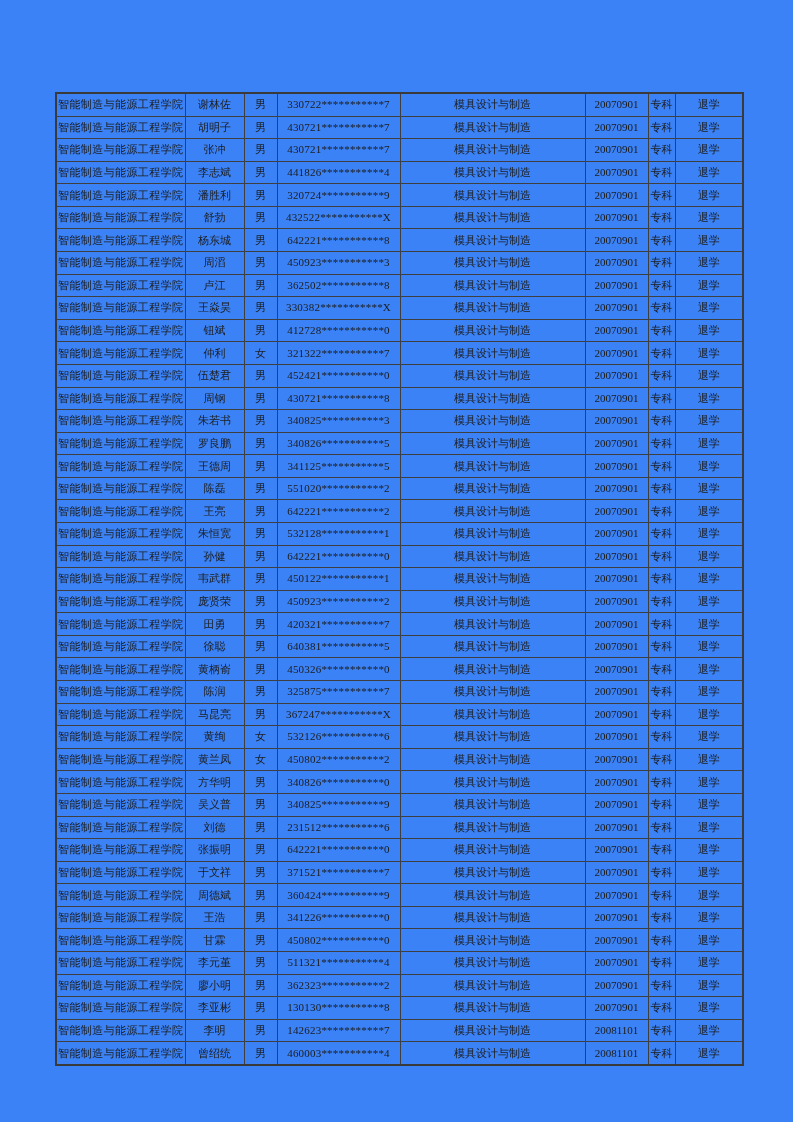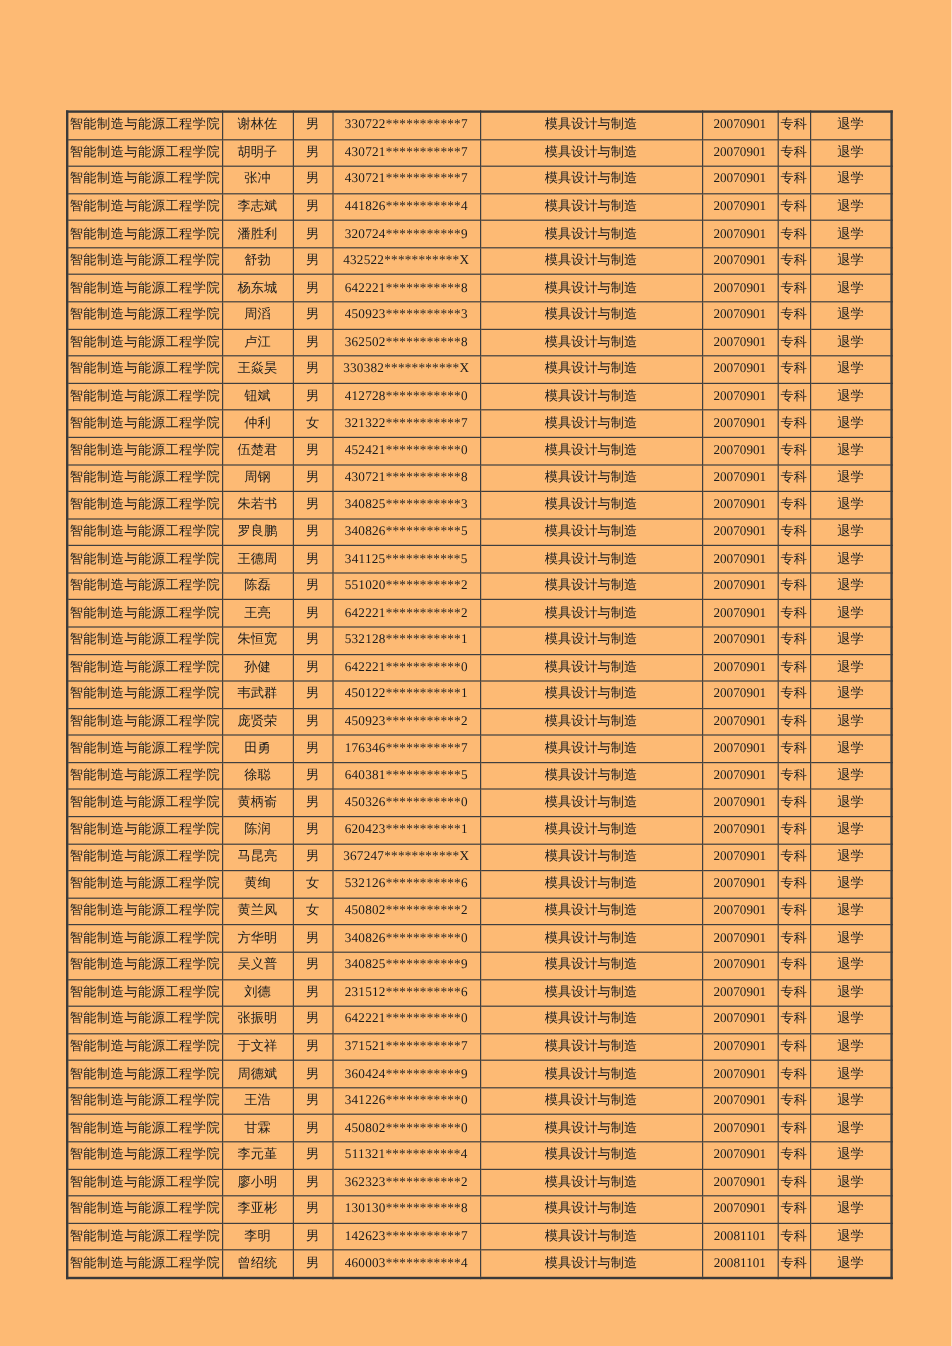--- a/index.html
+++ b/index.html
@@ -11,21 +11,21 @@
     width: 793px;
     height: 1122px;
     position: relative;
     font-family: "Liberation Serif", "DejaVu Serif", serif;
     color: #1c1c1c;
   }
   .page {
     position: absolute;
     left: 0; top: 0;
     width: 793px; height: 1122px;
-    background: #fdba74;
+    background: #3b82f6;
     overflow: hidden;
   }
   table.roster {
     position: absolute;
     left: 55px;
     top: 92px;
     width: 687px;
     border-collapse: collapse;
     table-layout: fixed;
     border: 2px solid #3a3a3a;
@@ -289,21 +289,21 @@
           <td class="c-id">450923***********2</td>
           <td class="c-major">模具设计与制造</td>
           <td class="c-date">20070901</td>
           <td class="c-level">专科</td>
           <td class="c-status">退学</td>
         </tr>
         <tr>
           <td class="c-college">智能制造与能源工程学院</td>
           <td class="c-name">田勇</td>
           <td class="c-gender">男</td>
-          <td class="c-id">176346***********7</td>
+          <td class="c-id">420321***********7</td>
           <td class="c-major">模具设计与制造</td>
           <td class="c-date">20070901</td>
           <td class="c-level">专科</td>
           <td class="c-status">退学</td>
         </tr>
         <tr>
           <td class="c-college">智能制造与能源工程学院</td>
           <td class="c-name">徐聪</td>
           <td class="c-gender">男</td>
           <td class="c-id">640381***********5</td>
@@ -319,21 +319,21 @@
           <td class="c-id">450326***********0</td>
           <td class="c-major">模具设计与制造</td>
           <td class="c-date">20070901</td>
           <td class="c-level">专科</td>
           <td class="c-status">退学</td>
         </tr>
         <tr>
           <td class="c-college">智能制造与能源工程学院</td>
           <td class="c-name">陈润</td>
           <td class="c-gender">男</td>
-          <td class="c-id">620423***********1</td>
+          <td class="c-id">325875***********7</td>
           <td class="c-major">模具设计与制造</td>
           <td class="c-date">20070901</td>
           <td class="c-level">专科</td>
           <td class="c-status">退学</td>
         </tr>
         <tr>
           <td class="c-college">智能制造与能源工程学院</td>
           <td class="c-name">马昆亮</td>
           <td class="c-gender">男</td>
           <td class="c-id">367247***********X</td>

